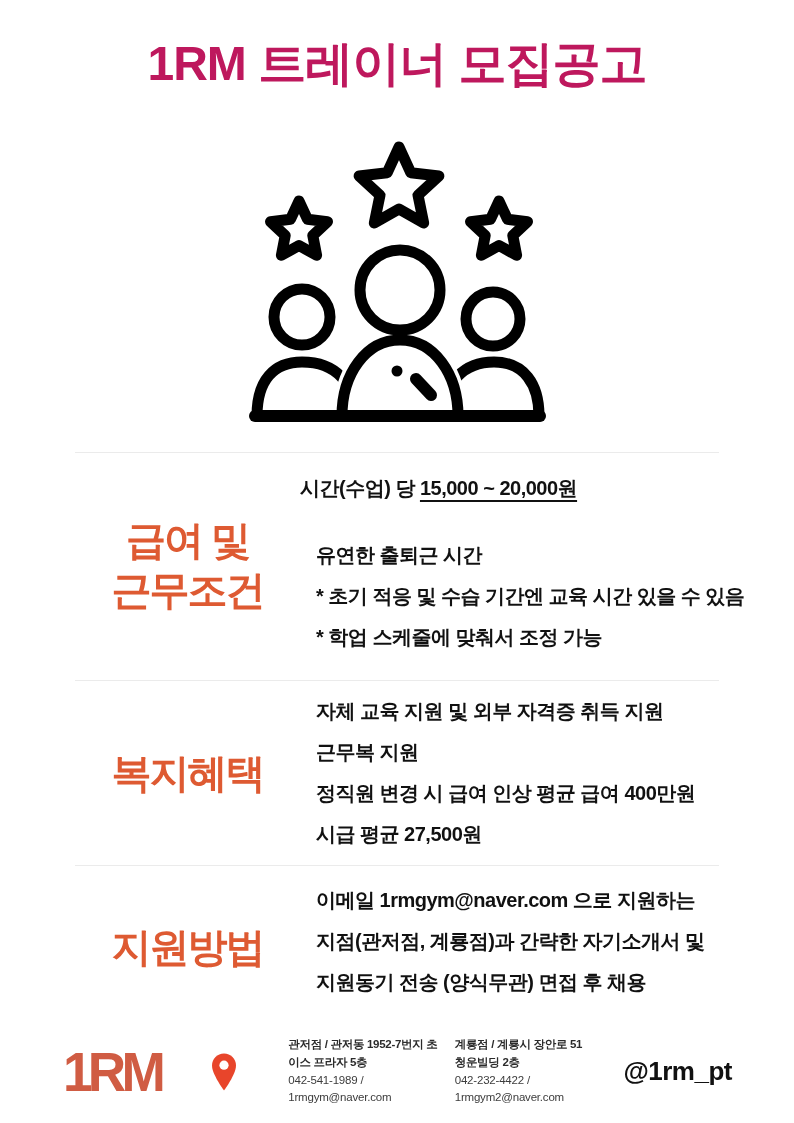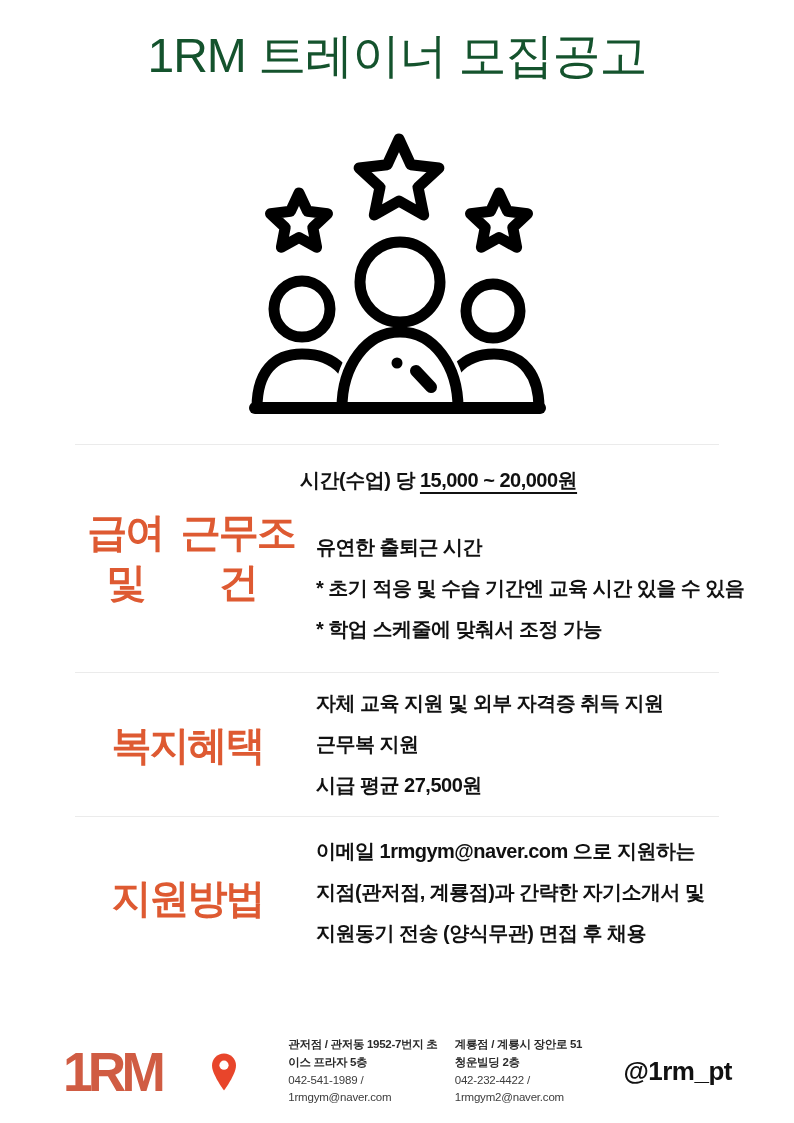--- a/index.html
+++ b/index.html
@@ -8,40 +8,40 @@
     position:relative;
     width:794px; height:1123px;
     margin:0 auto;
     background:#ffffff;
     overflow:hidden;
     font-family:"Liberation Sans","DejaVu Sans",sans-serif;
     color:#111111;
   }
   
   .title {
-    padding-top:24px;
+    padding-top:32px;
     text-align:center;
     font-size:48px;
-    font-weight:400;
+    font-weight:700;
     letter-spacing:-1px;
-    color:#14532d;
+    color:#be185d;
   }
   
   .hero { margin-top:38px; display:flex; justify-content:center; }
   
   .sections { margin:23px 75px 0 75px; }
   .section {
     display:flex;
     border-top:1px solid #ebebeb;
   }
   .section-heading {
     width:225px;
     flex:0 0 225px;
     display:flex;
-    flex-direction:row;
+    flex-direction:column;
     justify-content:center;
     align-items:center;
     text-align:center;
     color:#DE5A32;
     font-size:40px;
     font-weight:800;
     letter-spacing:-2px;
     line-height:1.25;
   }
   .section-content {
@@ -145,20 +145,21 @@
       </div>
     </div>
 
     <div class="section sec-2">
       <div class="section-heading">
         <span>복지혜택</span>
       </div>
       <div class="section-content">
         <div class="line">자체 교육 지원 및 외부 자격증 취득 지원</div>
         <div class="line">근무복 지원</div>
+        <div class="line">정직원 변경 시 급여 인상 평균 급여 400만원</div>
         <div class="line">시급 평균 27,500원</div>
       </div>
     </div>
 
     <div class="section sec-3">
       <div class="section-heading">
         <span>지원방법</span>
       </div>
       <div class="section-content">
         <div class="line">이메일 1rmgym@naver.com 으로 지원하는</div>

